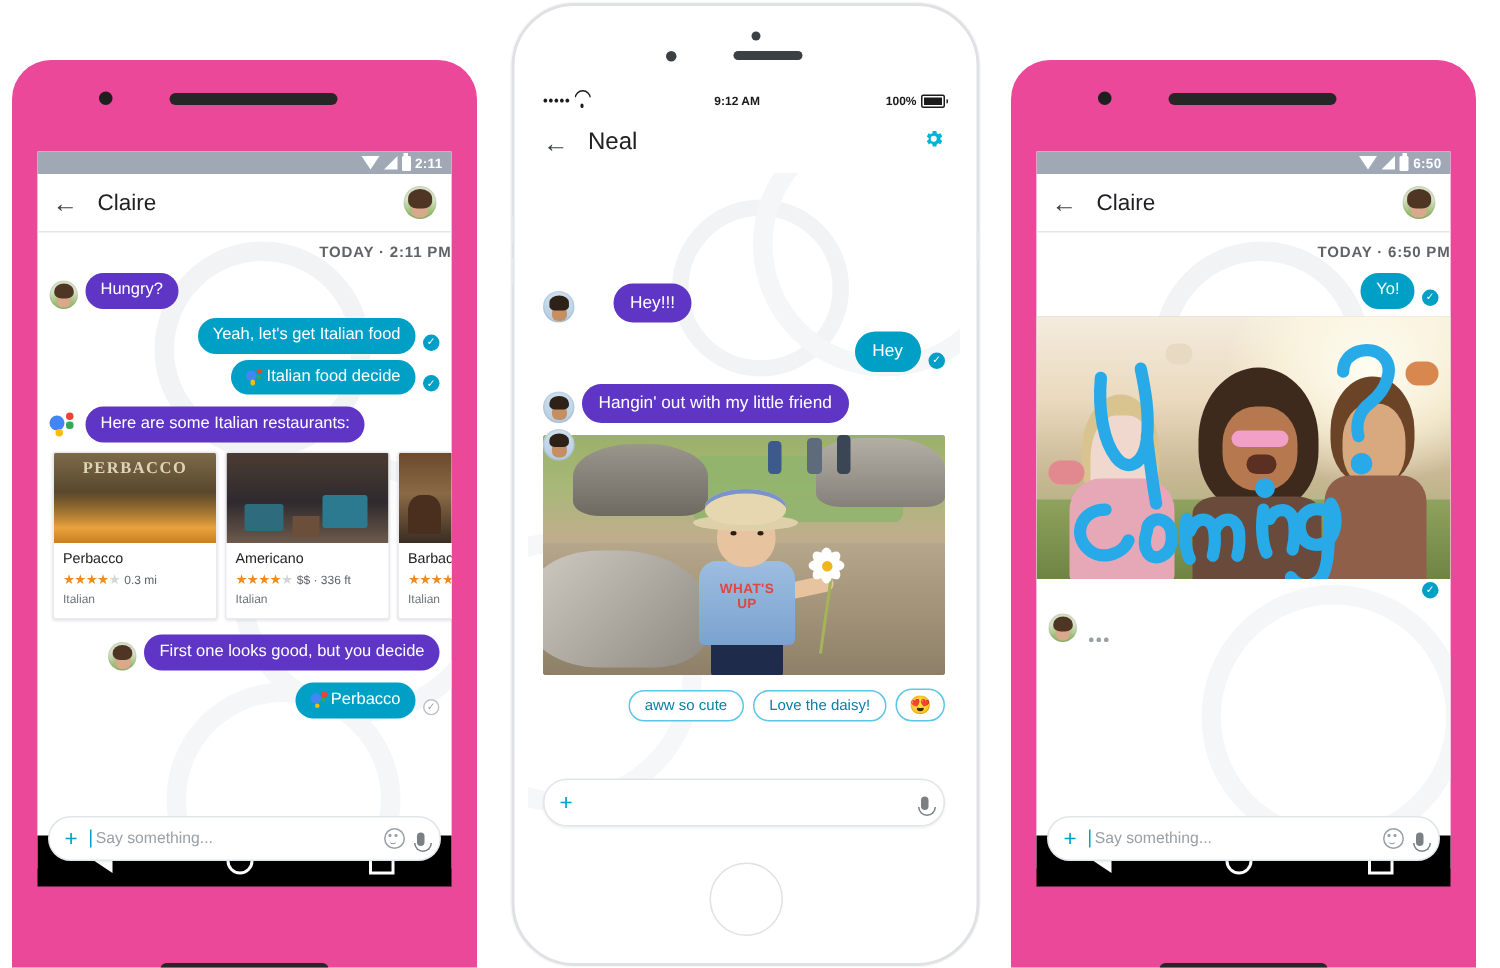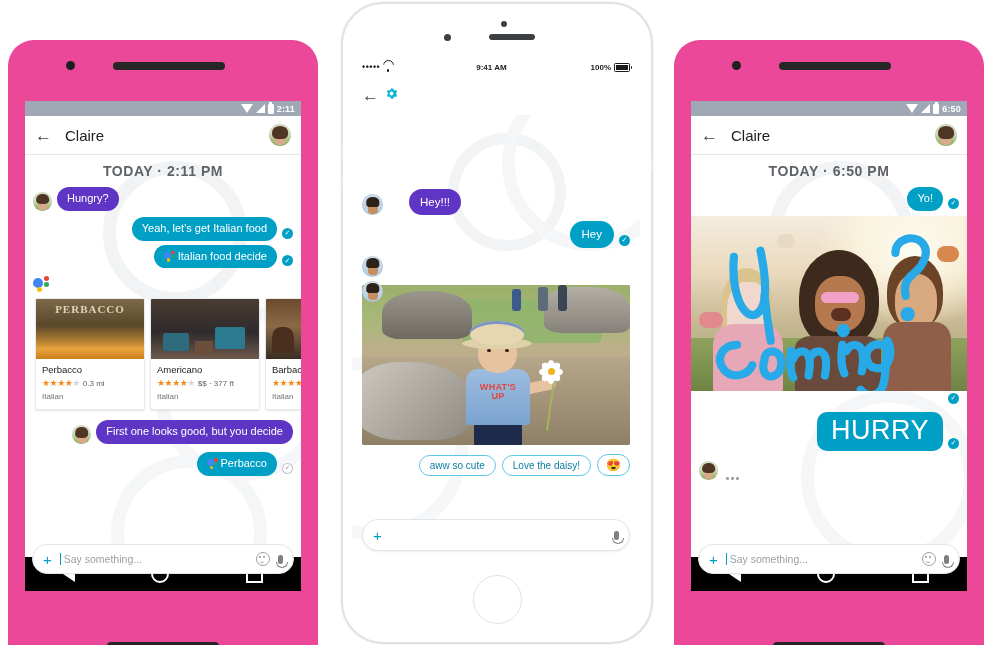--- a/index.html
+++ b/index.html
@@ -37,21 +37,21 @@
   .av.c:before{content:"";position:absolute;left:50%;top:46%;transform:translateX(-50%);width:52%;height:50%;border-radius:45% 45% 40% 40%;background:#d9a98b;}
   .av.c:after{content:"";position:absolute;left:50%;top:10%;transform:translateX(-50%);width:72%;height:56%;border-radius:50% 50% 38% 38%;background:#4e3524;}
   .av.n{background:linear-gradient(#cfe0ef,#b3cde3);}
   .av.n:before{content:"";position:absolute;left:50%;top:44%;transform:translateX(-50%);width:48%;height:48%;border-radius:44% 44% 40% 40%;background:#c58f63;}
   .av.n:after{content:"";position:absolute;left:50%;top:12%;transform:translateX(-50%);width:64%;height:46%;border-radius:50% 50% 30% 30%;background:#2e2218;}
   .av-ring{box-shadow:0 0 0 1px rgba(0,0,0,.06) inset;}
 
   
   .thread{position:relative;background:#fff;overflow:hidden;}
   .wm{position:absolute;border:13px solid #f1f3f5;border-radius:50%;pointer-events:none;}
-  .daystamp{text-align:center;font-size:14px;letter-spacing:.55px;color:#5f6368;font-weight:bold;padding:8px 0 6px;position:relative;z-index:2;}
+  .daystamp{text-align:right;font-size:10px;letter-spacing:.55px;color:#5f6368;font-weight:bold;padding:8px 0 6px;position:relative;z-index:2;}
 
   .row{display:flex;align-items:flex-end;gap:5px;padding:2px 8px;position:relative;z-index:2;}
   .row.out{justify-content:flex-end;}
   .bub{border-radius:14px;padding:5px 10px;font-size:11px;line-height:1.25;max-width:195px;}
   .bub.in{background:#5e35c4;color:#fff;}
   .bub.out{background:#00a0c6;color:#fff;}
   .tick{width:11px;height:11px;border-radius:50%;background:#00a0c6;color:#fff;font-size:7px;display:flex;align-items:center;justify-content:center;flex:none;margin-bottom:2px;}
   .tick.gr{background:#fff;color:#9aa0a6;box-shadow:0 0 0 1px #bdc1c6 inset;}
 
   
@@ -209,20 +209,21 @@
           <div class="tick">✓</div>
         </div>
 
         <div class="row" style="padding-top:6px;align-items:center;">
           <span class="ga ga-big">
               <i class="b"></i>
               <i class="r"></i>
               <i class="g"></i>
               <i class="y"></i>
             </span>
+          <div class="bub in">Here are some Italian restaurants:</div>
         </div>
 
         <div class="cards">
           <div class="card">
             <div class="ph ph1">
               <div class="glow"></div>
                 <div class="sign">PERBACCO</div>
             </div>
             <div class="meta">
               <div class="nm">Perbacco</div>
@@ -237,21 +238,21 @@
           <div class="card">
             <div class="ph ph2">
               <div class="t1"></div>
                 <div class="t2"></div>
                 <div class="t3"></div>
             </div>
             <div class="meta">
               <div class="nm">Americano</div>
               <div class="rt">
                 <span class="stars"><span class="on">★★★★</span><span class="off">★</span></span>
-                <span>$$ · 377 ft</span>
+                <span>$$ · 336 ft</span>
               </div>
               <div class="cs">Italian</div>
             </div>
           </div>
 
           <div class="card">
             <div class="ph ph3">
               <div class="t1"></div>
             </div>
             <div class="meta">
@@ -306,27 +307,28 @@
     <div class="vol" style="top:140px;"></div>
     <div class="vol" style="top:168px;"></div>
     <div class="vol" style="right:-2px;left:auto;top:150px;"></div>
     <div class="home"></div>
 
     <div class="scr">
 
       <div class="i-status">
         <span class="i-dots">•••••</span>
         <span class="wifi-arc"></span>
-        <span class="i-time">9:41 AM</span>
+        <span class="i-time">9:12 AM</span>
         <span>100%</span>
         <span class="i-batt"></span>
       </div>
 
       <div class="appbar" style="border-bottom:none;height:40px;">
         <div class="arrow">←</div>
+        <div class="title" style="font-size:16px;">Neal</div>
         <div>
           <svg width="15" height="15" viewBox="0 0 24 24" fill="#00b4d8">
               <path d="M19.1 12.9a7.6 7.6 0 000-1.8l2-1.5-2-3.4-2.3.9a7.4 7.4 0 00-1.6-.9l-.4-2.4h-3.9l-.4 2.4c-.6.2-1.1.5-1.6.9l-2.3-.9-2 3.4 2 1.5a7.6 7.6 0 000 1.8l-2 1.5 2 3.4 2.3-.9c.5.4 1 .7 1.6.9l.4 2.4h3.9l.4-2.4c.6-.2 1.1-.5 1.6-.9l2.3.9 2-3.4-2-1.5zM12 15.2A3.2 3.2 0 1115.2 12 3.2 3.2 0 0112 15.2z"></path>
             </svg>
         </div>
       </div>
 
       <div class="thread" style="height:444px;">
         <div class="wm" style="width:96px;height:96px;left:96px;top:18px;border-width:11px;"></div>
         <div class="wm" style="width:150px;height:150px;left:150px;top:-40px;border-color:#f5f6f8;"></div>
@@ -338,20 +340,21 @@
         </div>
 
         <div class="row out" style="padding:4px 10px 2px;">
           <div class="bub out" style="font-size:11.5px;padding:6px 12px;">Hey</div>
           <div class="tick">✓</div>
         </div>
 
 
         <div class="row" style="padding:6px 10px 2px;">
           <div class="av n av-ring" style="width:21px;height:21px;"></div>
+          <div class="bub in" style="font-size:11.5px;padding:6px 11px;">Hangin' out with my little friend</div>
         </div>
 
         <div class="row" style="padding:6px 10px 2px;align-items:flex-start;position:relative;">
           <div class="av n av-ring" style="width:21px;height:21px;position:absolute;left:10px;top:2px;z-index:3;"></div>
           <div class="kidphoto" style="margin-left:0;">
             <div class="kp-ground"></div>
             <div class="kp-path"></div>
             <div class="kp-turf"></div>
             <div class="kp-rockTL"></div>
             <div class="kp-rockTR"></div>
@@ -470,24 +473,20 @@
                 <circle cx="212" cy="96" r="3" fill="#28a9e8"></circle>
               </g>
             </svg>
           </div>
           <div class="row out" style="padding:2px 8px 0;">
             <div class="tick">✓</div>
           </div>
         </div>
 
 
-        <div class="row out" style="padding-top:6px;">
-          <div class="hurry">HURRY</div>
-          <div class="tick">✓</div>
-        </div>
 
         <div class="row" style="padding-top:8px;">
           <div class="av c av-ring" style="width:19px;height:19px;"></div>
           <div class="typing">
               <i></i>
               <i></i>
               <i></i>
             </div>
         </div>
 

